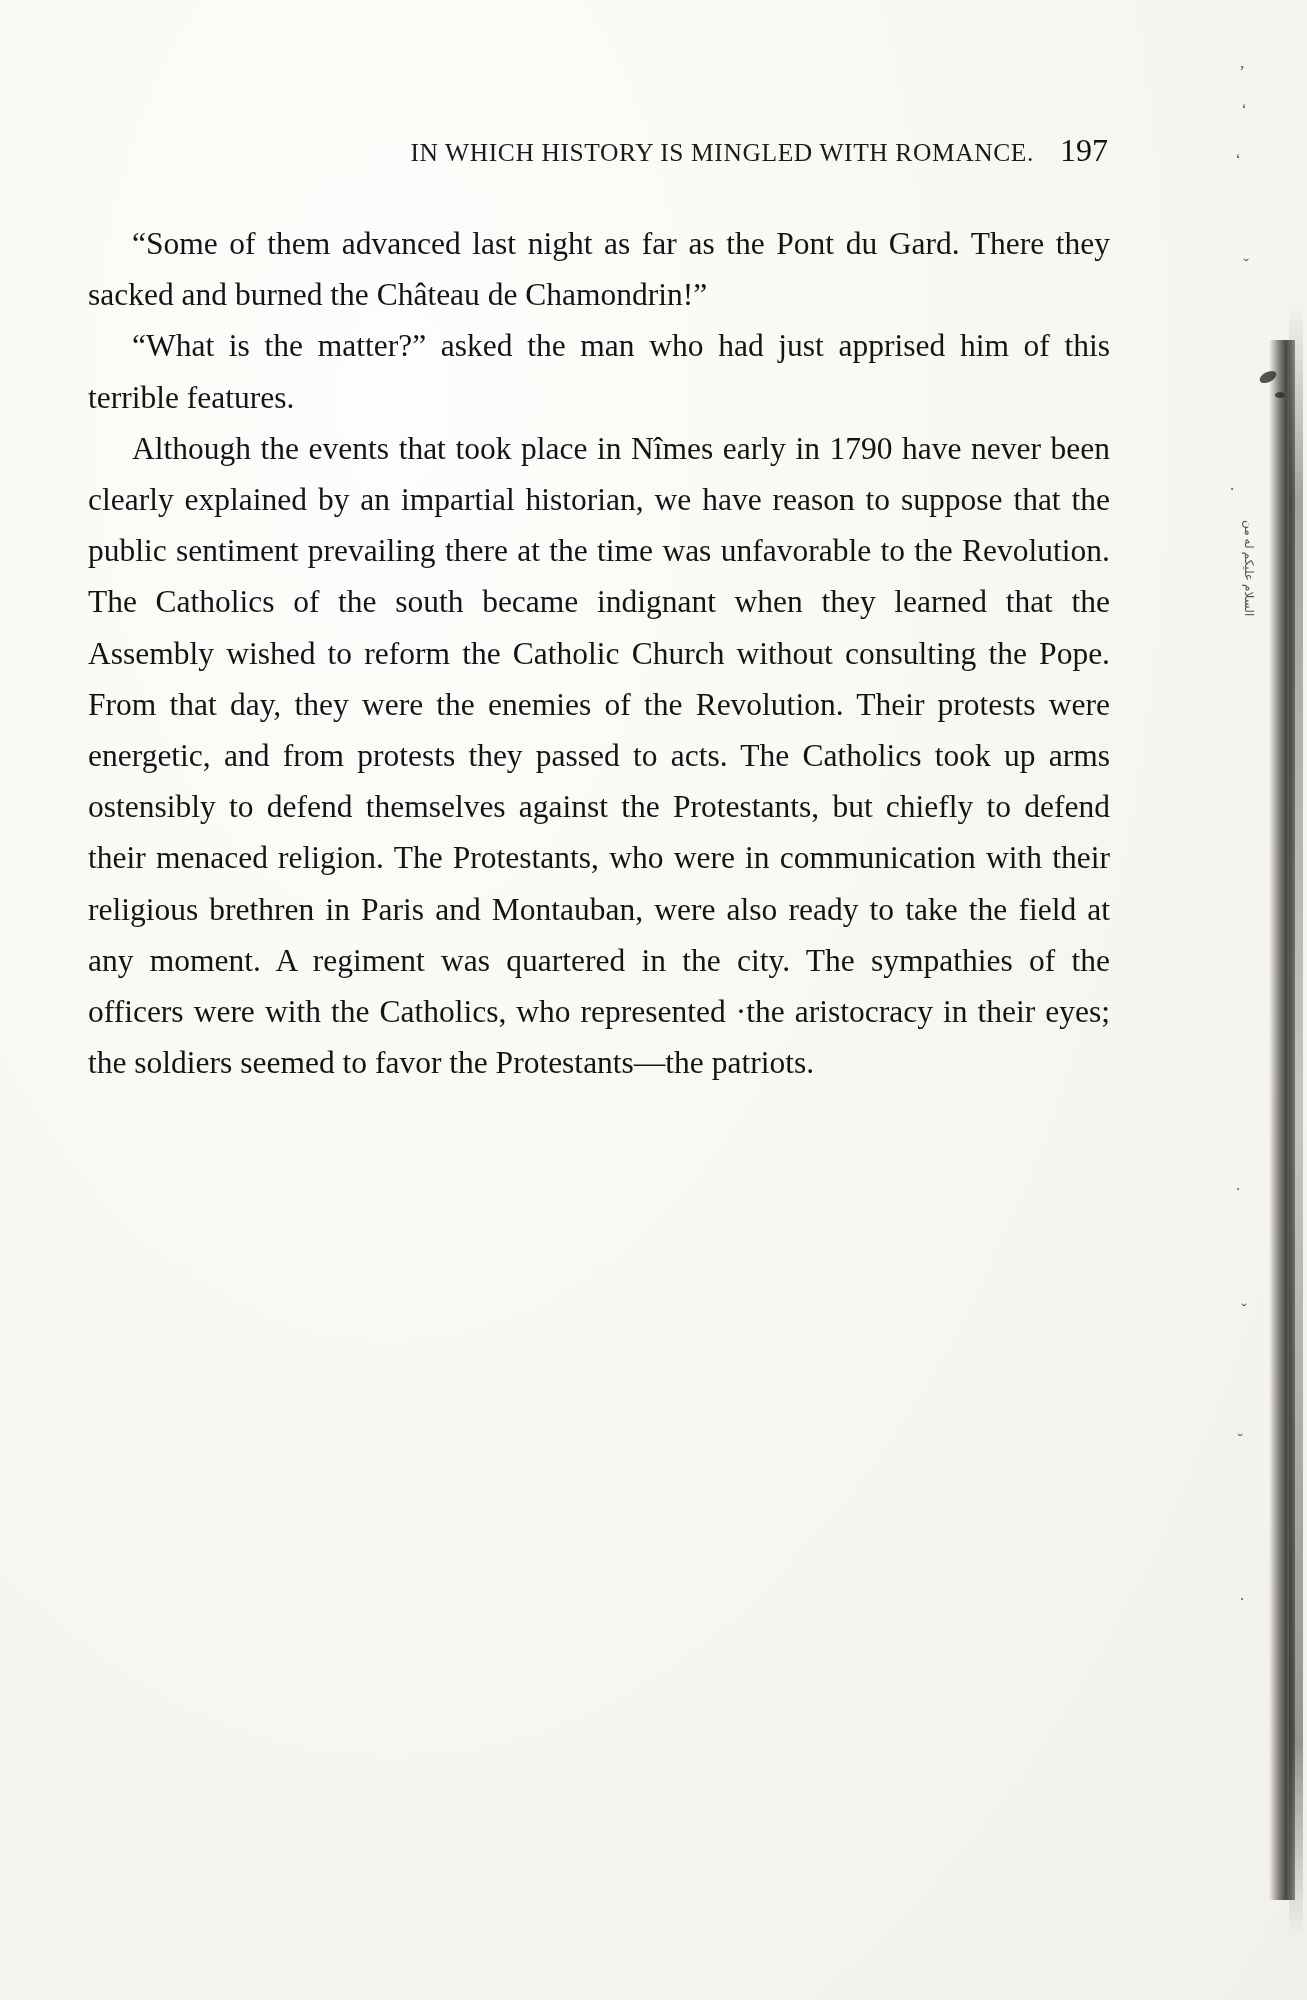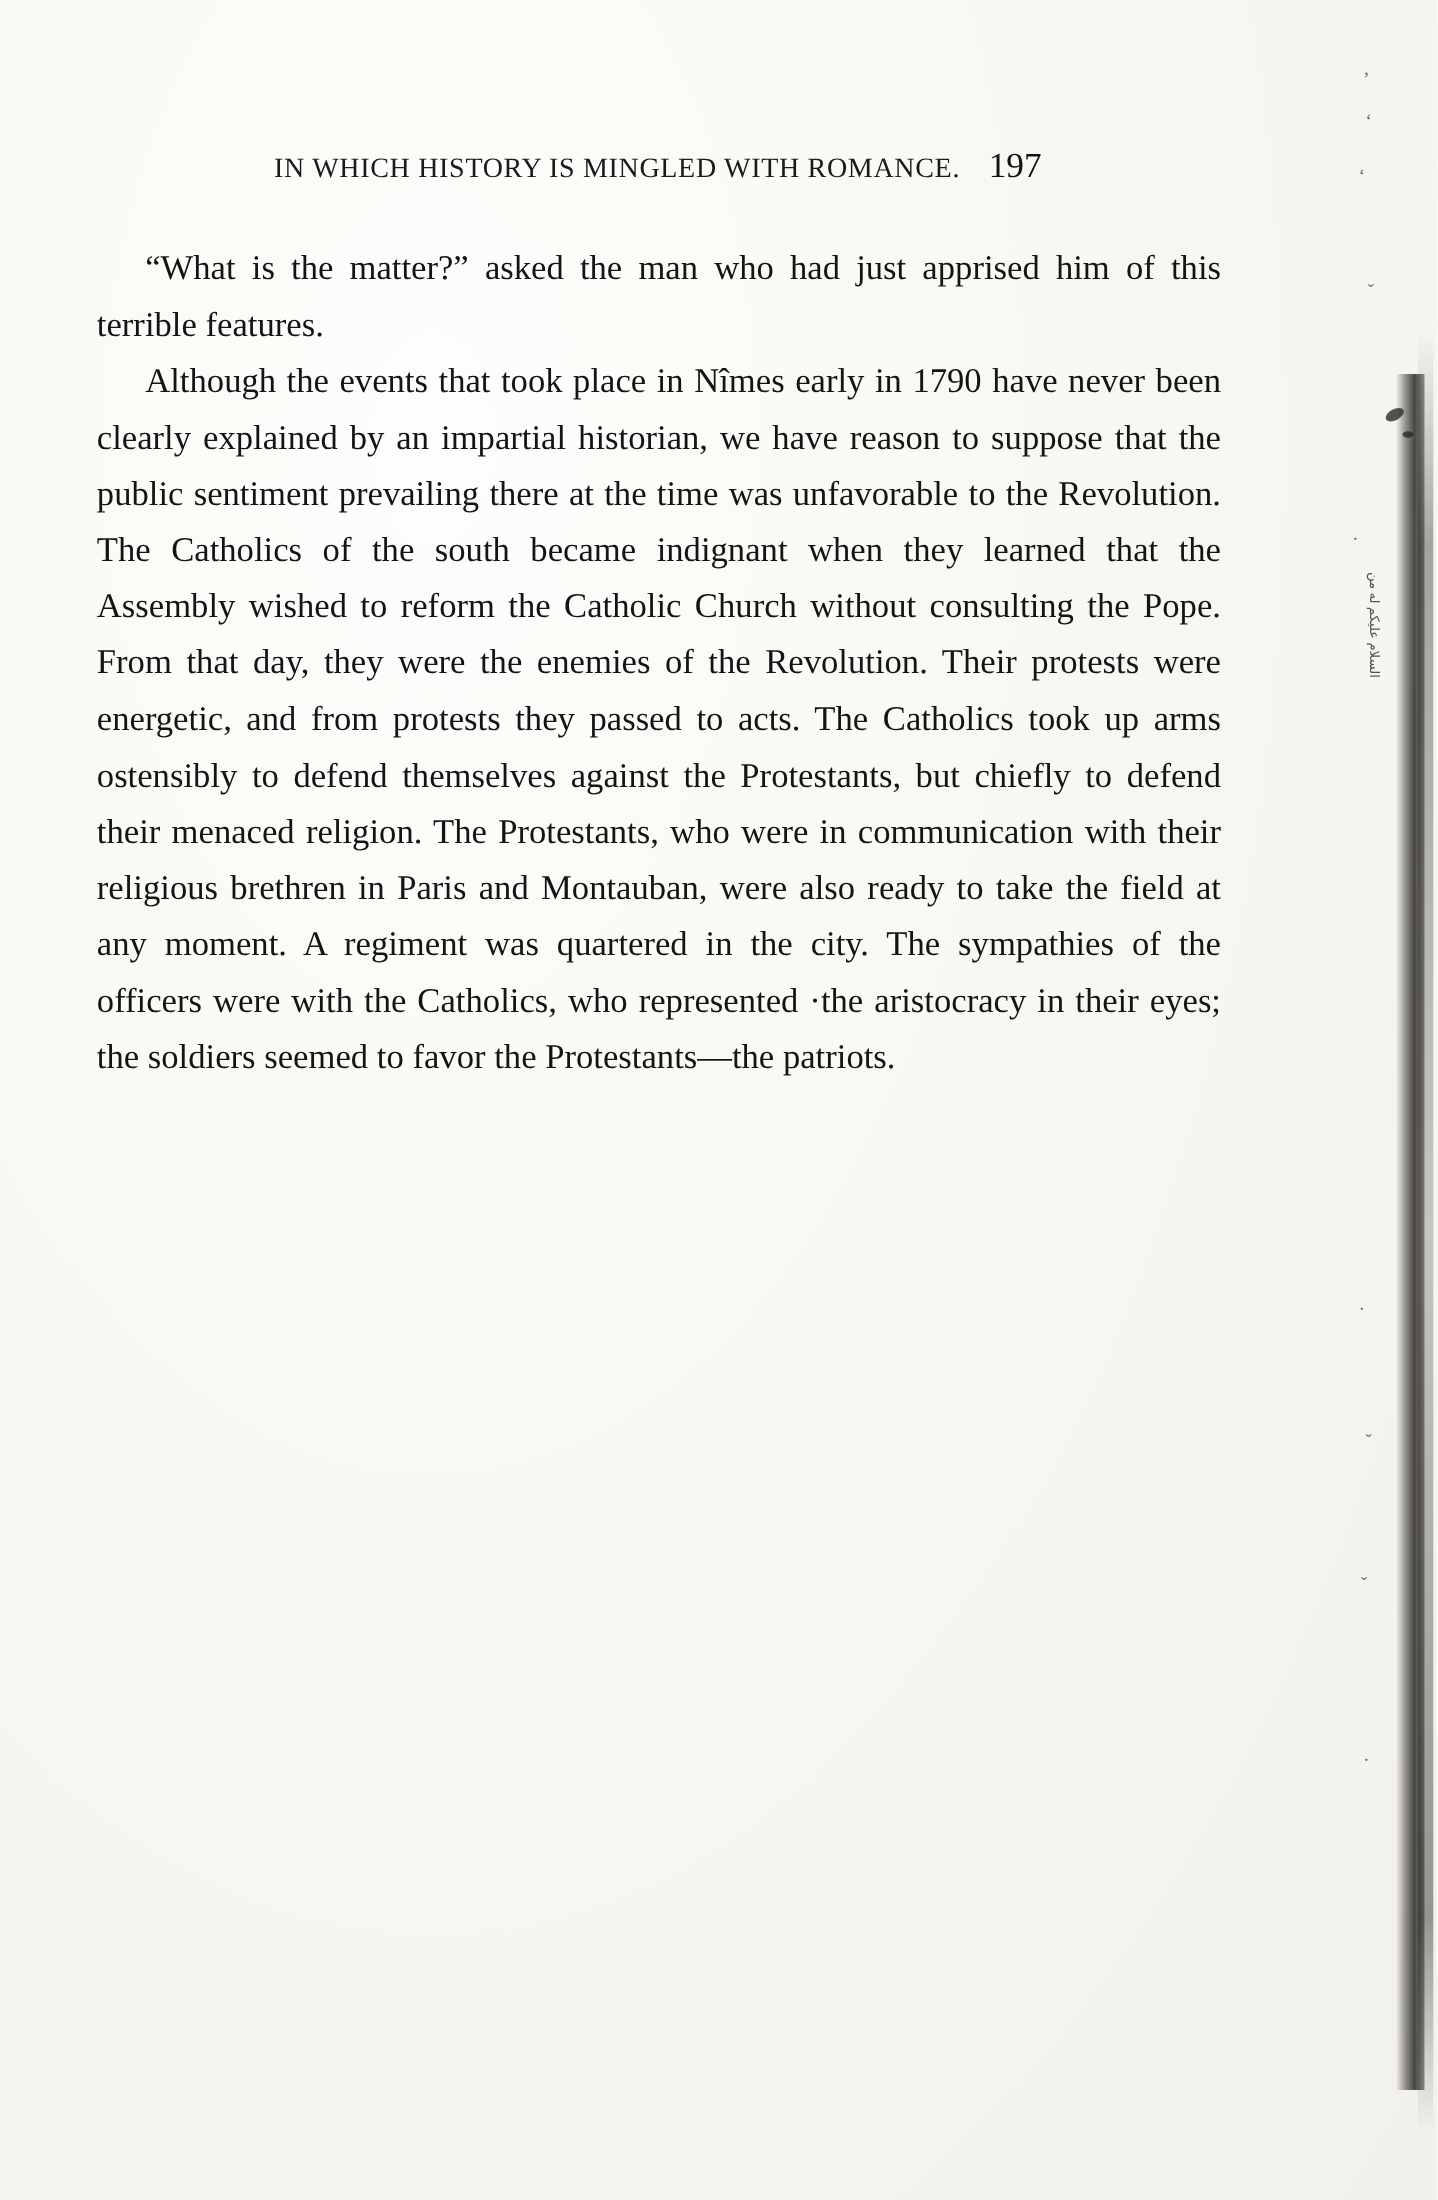--- a/index.html
+++ b/index.html
@@ -32,21 +32,21 @@
     height: 2000px;
   }
 
   .running-head {
     position: absolute;
     left: 88px;
     top: 132px;
     width: 1020px;
     display: flex;
     align-items: baseline;
-    justify-content: center;
+    justify-content: flex-end;
     white-space: nowrap;
   }
   .running-head .rh-title {
     font-size: 25.5px;
     letter-spacing: 0.6px;
     font-variant: small-caps;
     text-transform: uppercase;
     font-weight: 400;
     color: #1a1a1a;
   }
@@ -144,20 +144,21 @@
 <div class="page-surface"></div>
 
 <div class="page-inner">
 
   <div class="running-head">
     <span class="rh-title">In which history is mingled with romance.</span>
     <span class="rh-folio">197</span>
   </div>
 
   <div class="body-text">
+    <p>“Some of them advanced last night as far as the Pont du Gard. There they sacked and burned the Château de Chamondrin!”</p>
     <p>“What is the matter?” asked the man who had just apprised him of this terrible features.</p>
     <p>Although the events that took place in Nîmes early in 1790 have never been clearly explained by an impartial historian, we have reason to suppose that the public sentiment prevailing there at the time was unfavorable to the Revolution. The Catholics of the south became indignant when they learned that the Assembly wished to reform the Catholic Church without consulting the Pope. From that day, they were the enemies of the Revolution. Their protests were energetic, and from protests they passed to acts. The Catholics took up arms ostensibly to defend themselves against the Protestants, but chiefly to defend their menaced religion. The Protestants, who were in communication with their religious brethren in Paris and Montauban, were also ready to take the field at any moment. A regiment was quartered in the city. The sympathies of the officers were with the Catholics, who represented ·the aristocracy in their eyes; the soldiers seemed to favor the Protestants—the patriots.</p>
   </div>
 
   <div class="edge-artifacts">
     <div class="smudge-strip"></div>
     <div class="smudge-strip s2"></div>
 
     <div class="scribble" style="right:62px; top:62px;">’</div>
     <div class="scribble" style="right:60px; top:100px;">‘</div>

